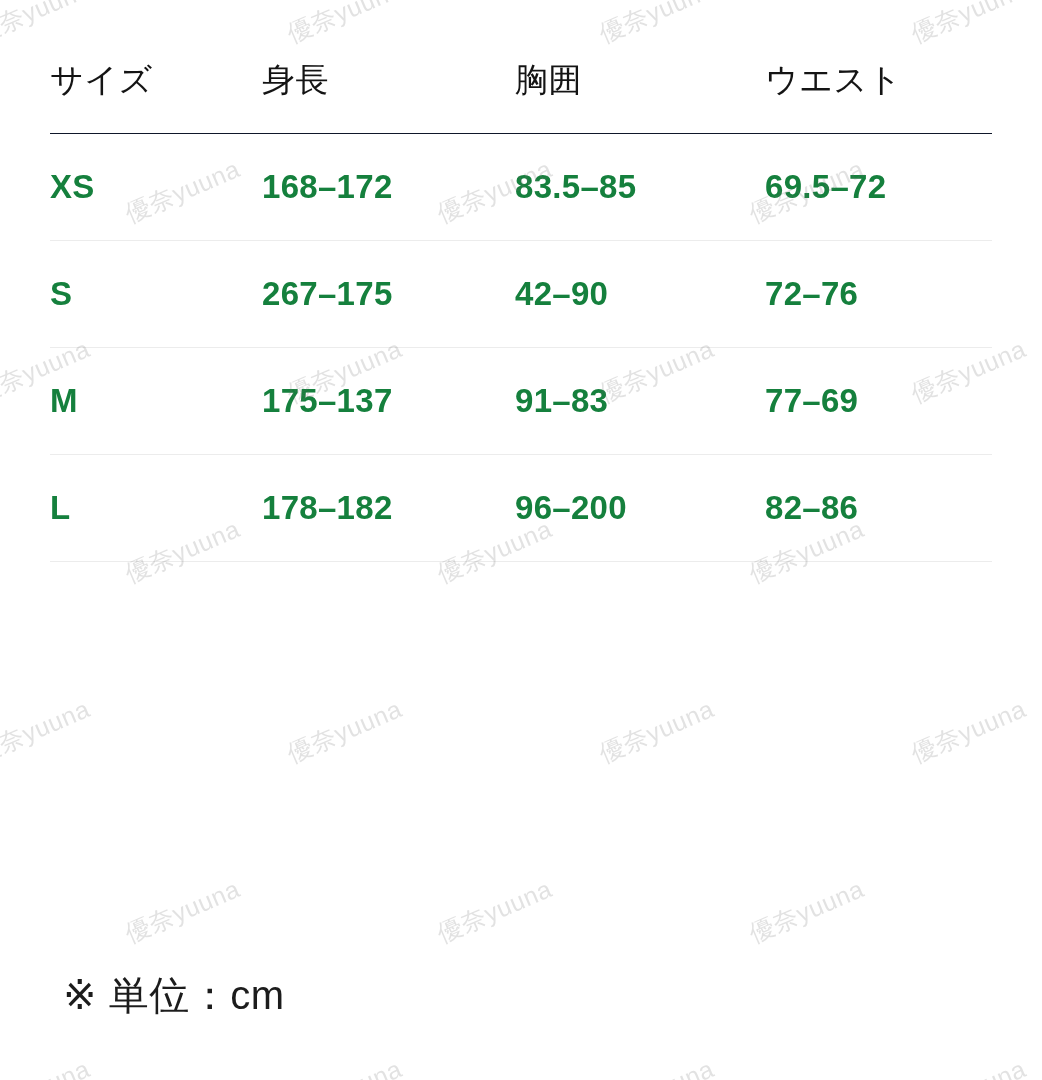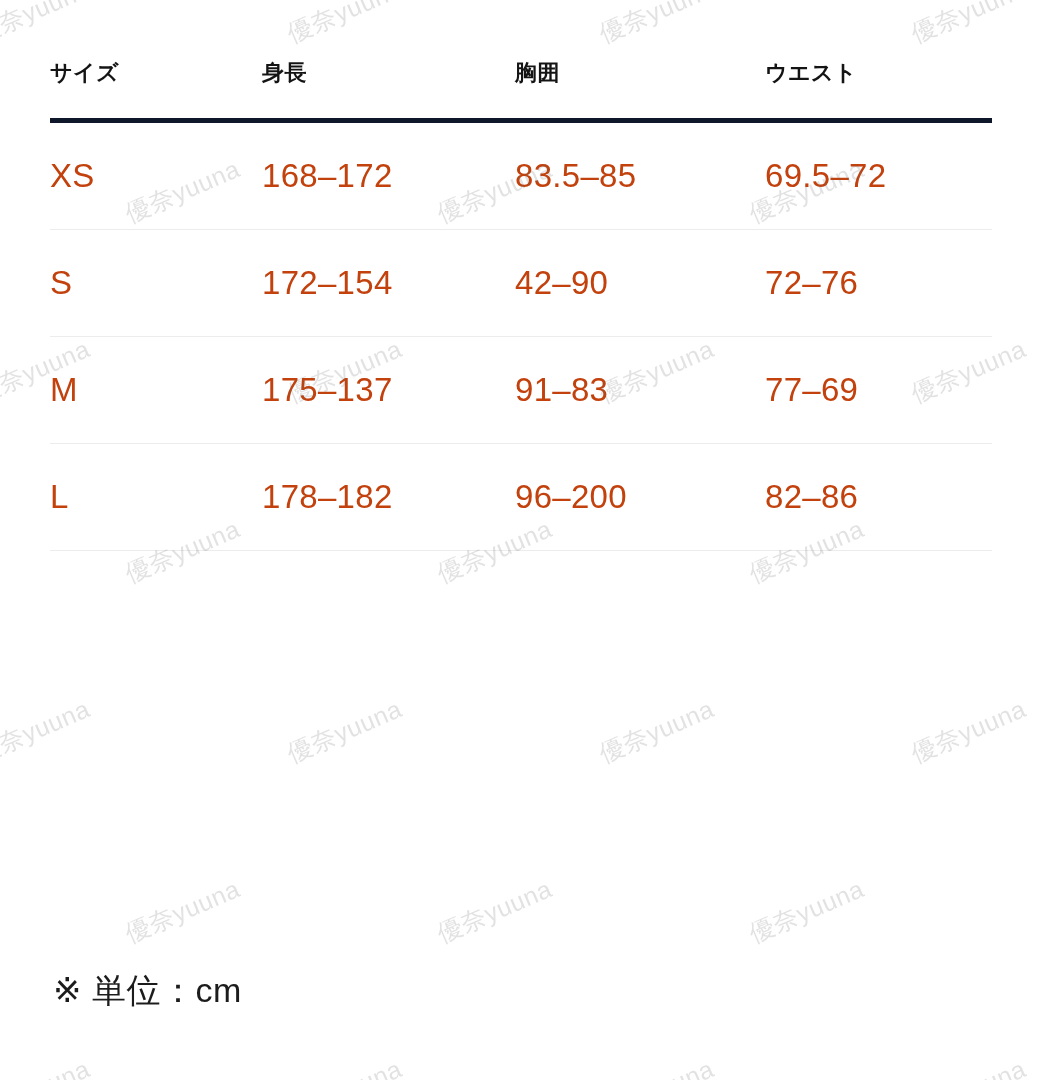--- a/index.html
+++ b/index.html
@@ -49,48 +49,48 @@
     border-collapse: collapse;
     table-layout: fixed;
   }
   table.size-chart col.c0 { width: 212px; }
   table.size-chart col.c1 { width: 253px; }
   table.size-chart col.c2 { width: 250px; }
   table.size-chart col.c3 { width: 227px; }
 
   table.size-chart th {
     text-align: left;
-    font-size: 22px;
-    font-weight: bold;
+    font-size: 33px;
+    font-weight: normal;
     color: #141414;
     padding: 0 0 30px 0;
     vertical-align: bottom;
-    border-bottom: 5px solid #0f172a;
+    border-bottom: 1px solid #0f172a;
     letter-spacing: 0.5px;
   }
   table.size-chart td {
     text-align: left;
     font-size: 33px;
-    font-weight: normal;
-    color: #c2410c;
+    font-weight: bold;
+    color: #15803d;
     height: 106px;
     padding: 0;
     vertical-align: middle;
     border-bottom: 1px solid #ececec;
     letter-spacing: 0.3px;
   }
   table.size-chart tr.last-row td {
     border-bottom: none;
   }
 
   .note {
     position: absolute;
-    left: 53px;
+    left: 63px;
     top: 968px;
-    font-size: 34px;
+    font-size: 40px;
     color: #1c1c1c;
     letter-spacing: 0.5px;
     z-index: 3;
   }
 </style>
 </head>
 <body>
 
 <div id="watermark-layer">
     <span class="wm" style="left: -30px; top: 20px;">優奈yuuna</span>
@@ -139,21 +139,21 @@
     </thead>
     <tbody>
       <tr>
         <td>XS</td>
         <td>168–172</td>
         <td>83.5–85</td>
         <td>69.5–72</td>
       </tr>
       <tr>
         <td>S</td>
-        <td>172–154</td>
+        <td>267–175</td>
         <td>42–90</td>
         <td>72–76</td>
       </tr>
       <tr>
         <td>M</td>
         <td>175–137</td>
         <td>91–83</td>
         <td>77–69</td>
       </tr>
       <tr>

